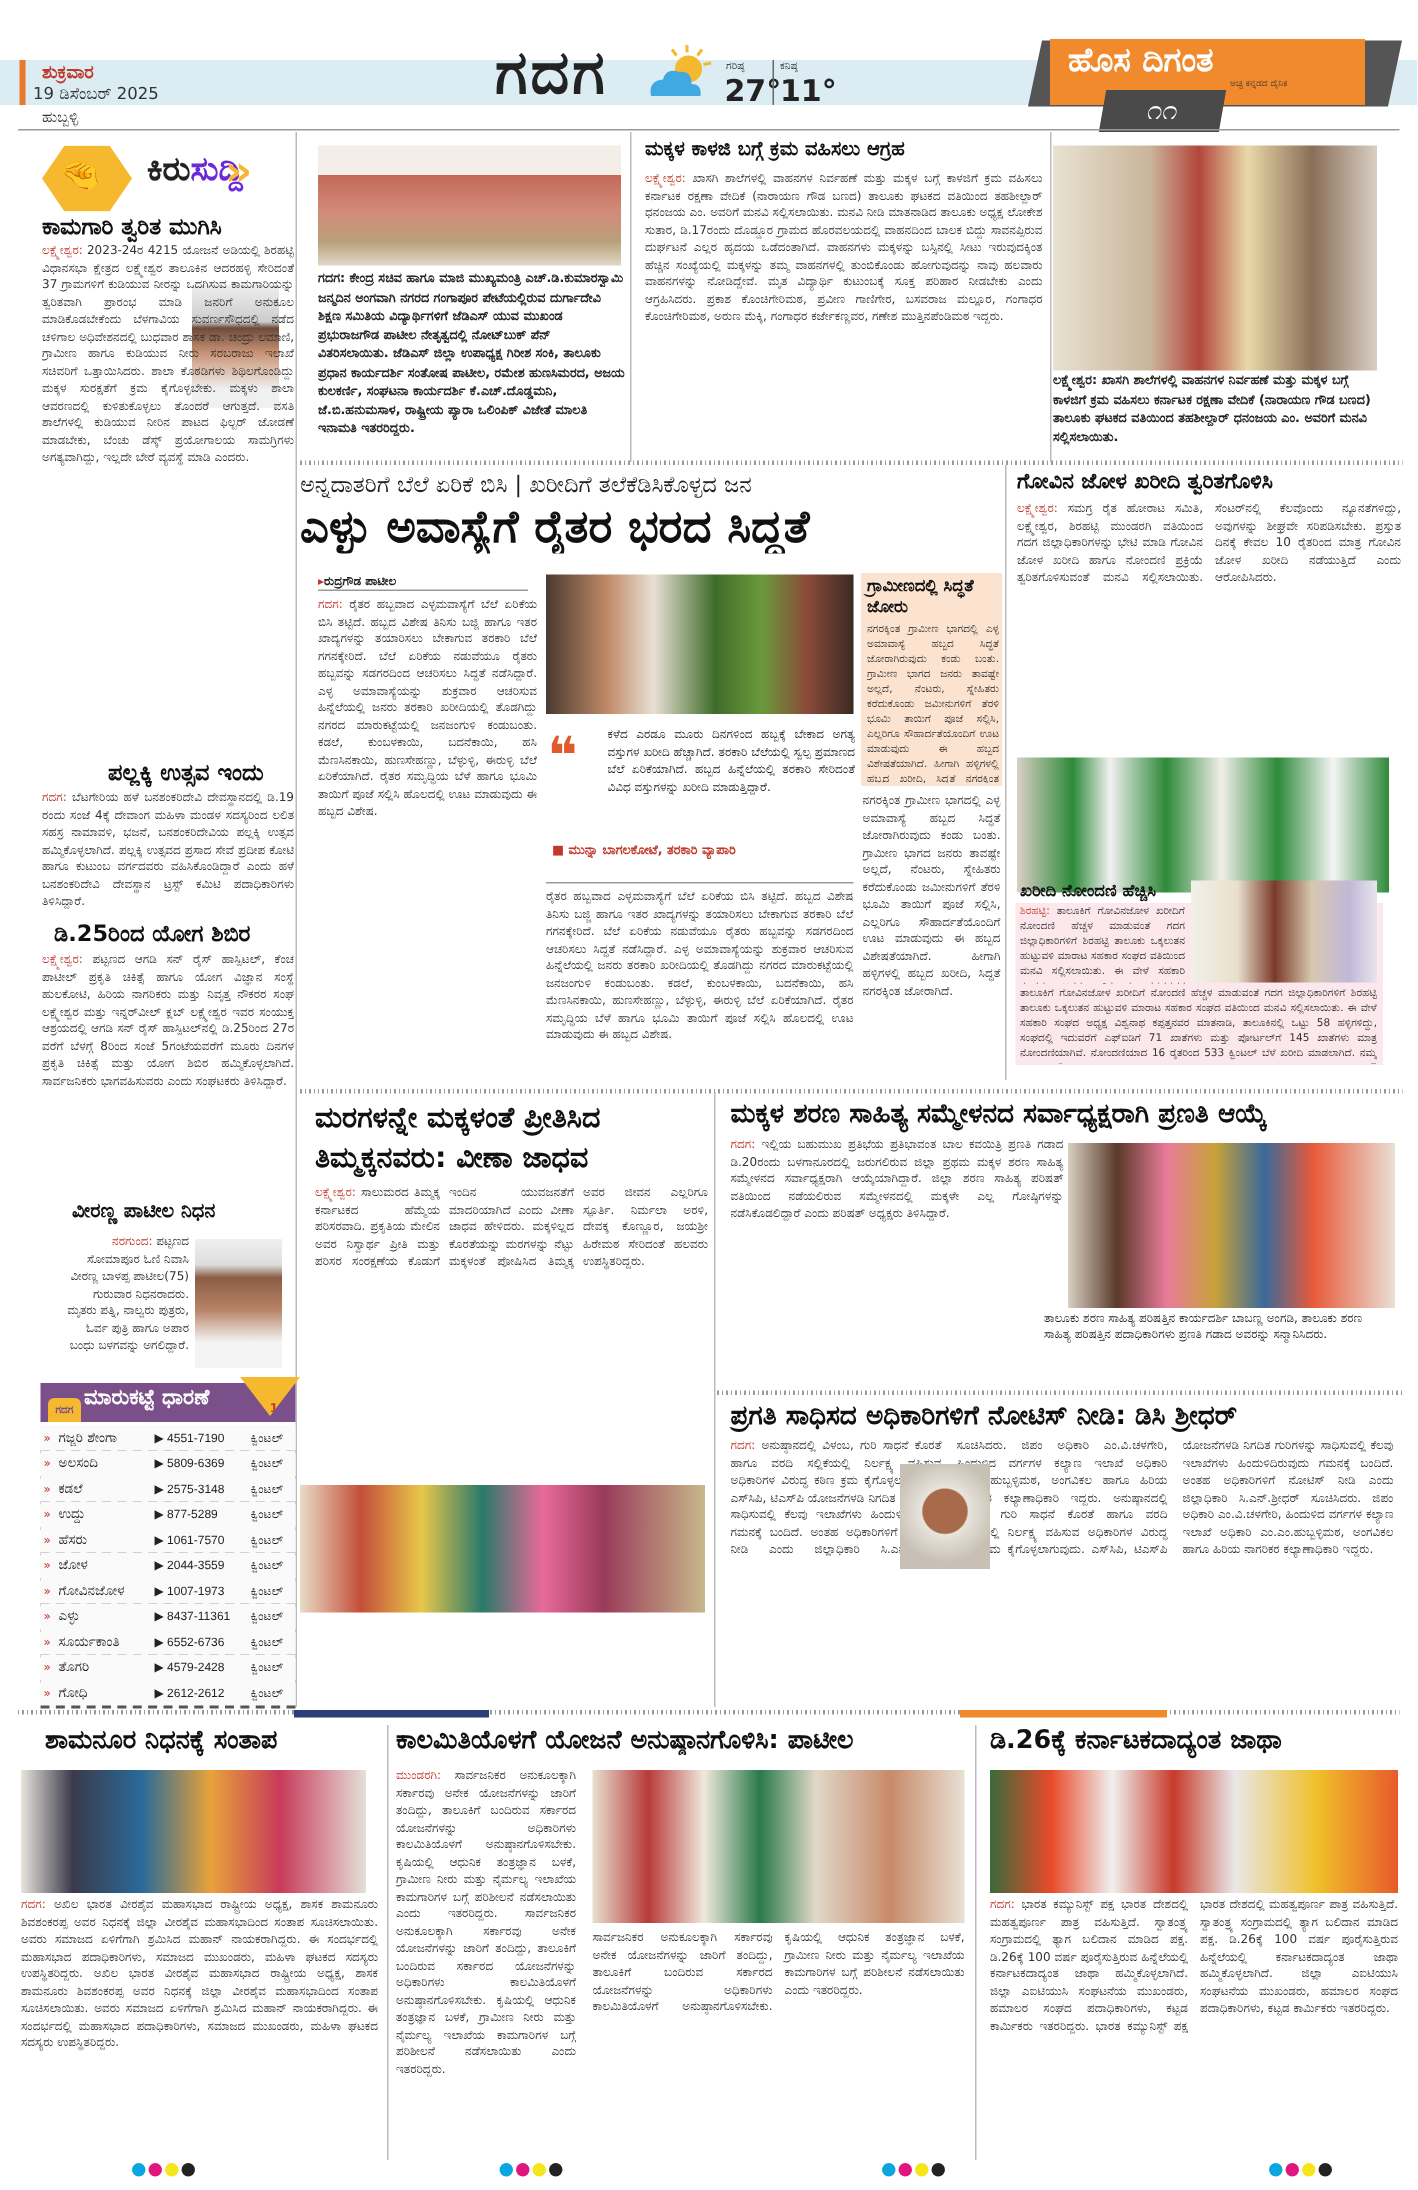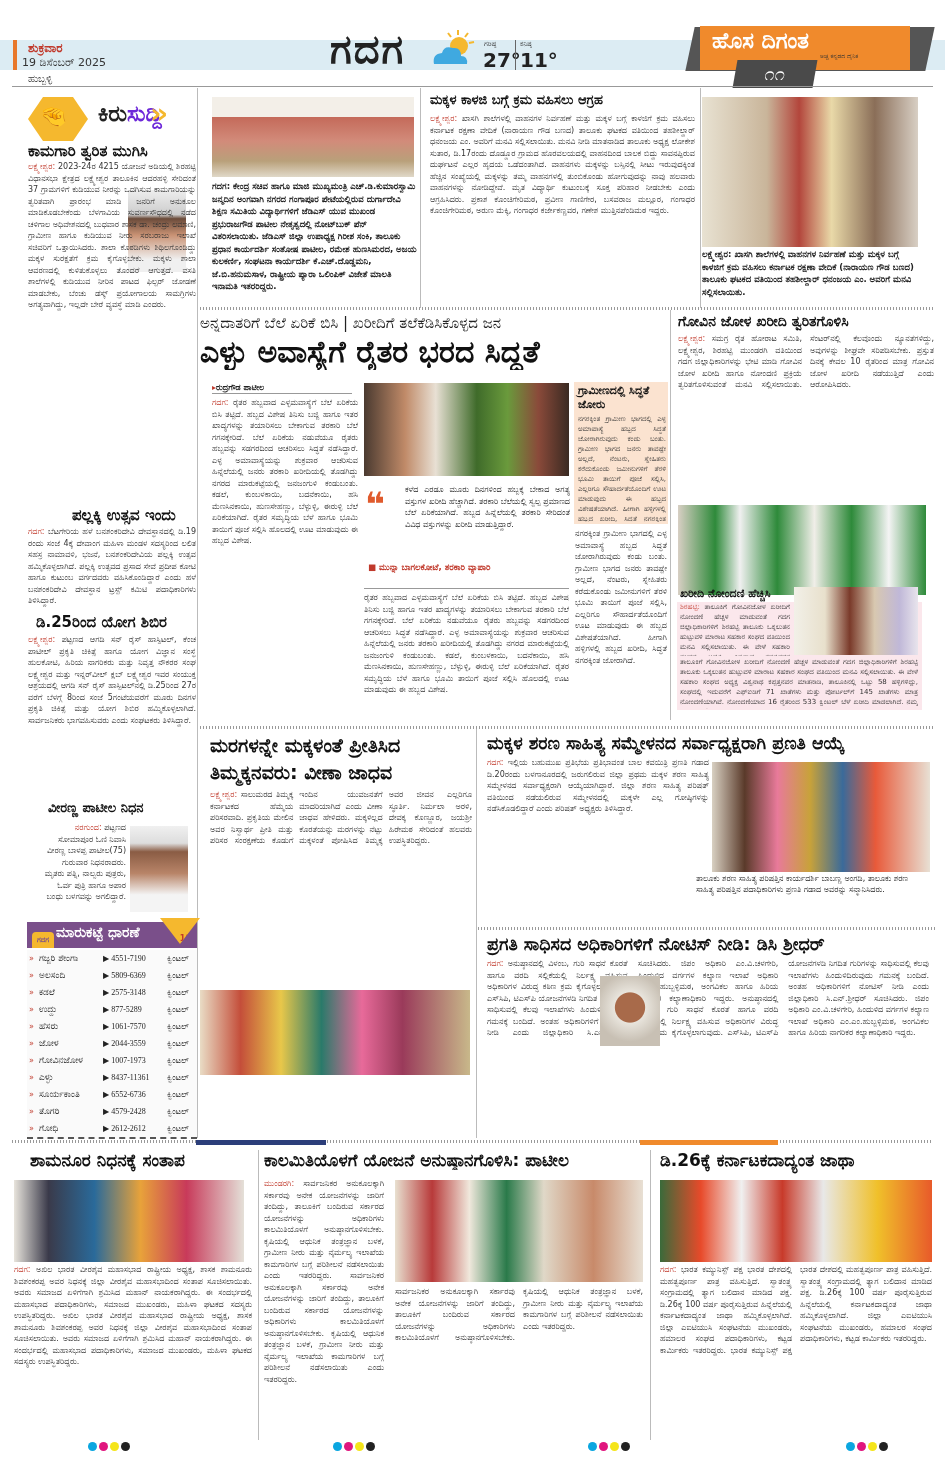--- a/index.html
+++ b/index.html
@@ -40,21 +40,21 @@
 #kiru-title .red{color:#6d28d9}
 #kiru-chev{left:150px;top:97px;font-size:28px;color:#f5b82e;font-weight:bold}
 
 #mkt-head{left:27px;top:922px;width:170px;height:26px;background:#7a4f8a}
 #mkt-title{left:56px;top:924px;font-size:14px;font-weight:bold;color:#fff}
 #mkt-tag{left:32px;top:932px;width:22px;height:16px;background:#f5b82e;border-radius:4px 4px 0 0;font-size:7px;color:#7a4f8a;font-weight:bold;text-align:center;line-height:16px}
 #mkt-date{left:160px;top:918px;width:40px;height:26px;background:#f5b82e;clip-path:polygon(0 0,100% 0,50% 100%);font-size:8px;color:#c0392b;font-weight:bold;text-align:center;line-height:9px;padding-top:16px}
 .mrow{position:absolute;left:27px;width:170px;height:19px;border-bottom:2px dashed #555;font-size:9px;display:flex;align-items:center;background:#fafafa}
 .mrow .arr{color:#c0392b;font-size:8px;width:12px;padding-left:2px}
 .mrow .name{width:64px}
-.mrow .rng{width:64px;font-family:Liberation Serif, serif;font-size:8px}
+.mrow .rng{width:64px;font-family:Liberation Sans, sans-serif;font-size:8px}
 .mrow .unit{font-size:8px}
 
 #box-gram{left:574px;top:382px;width:94px;height:142px;background:#fbe3d0}
 #box-kh{left:677px;top:602px;width:245px;height:108px;background:#fbe7ec}
 
 #quote-mark{left:365px;top:484px;font-size:34px;color:#e05a2c;font-weight:bold}
 
 .cmyk{position:absolute;top:1442px;display:flex;gap:2px}
 .cmyk span{width:9px;height:9px;border-radius:50%;display:block}
 

